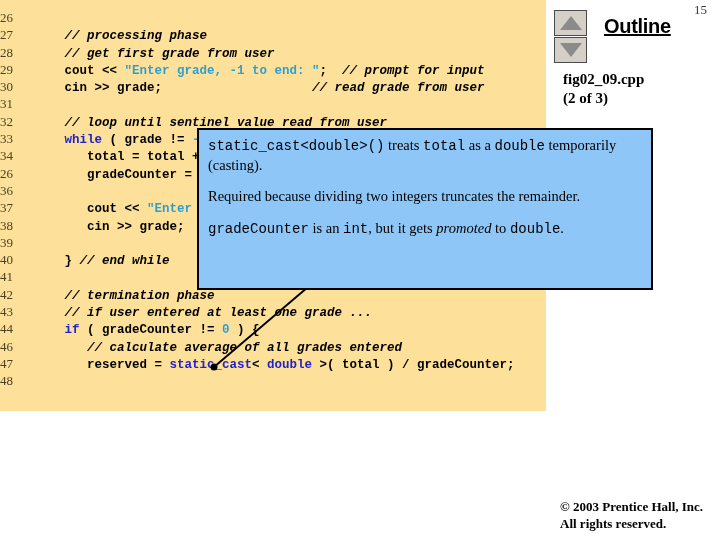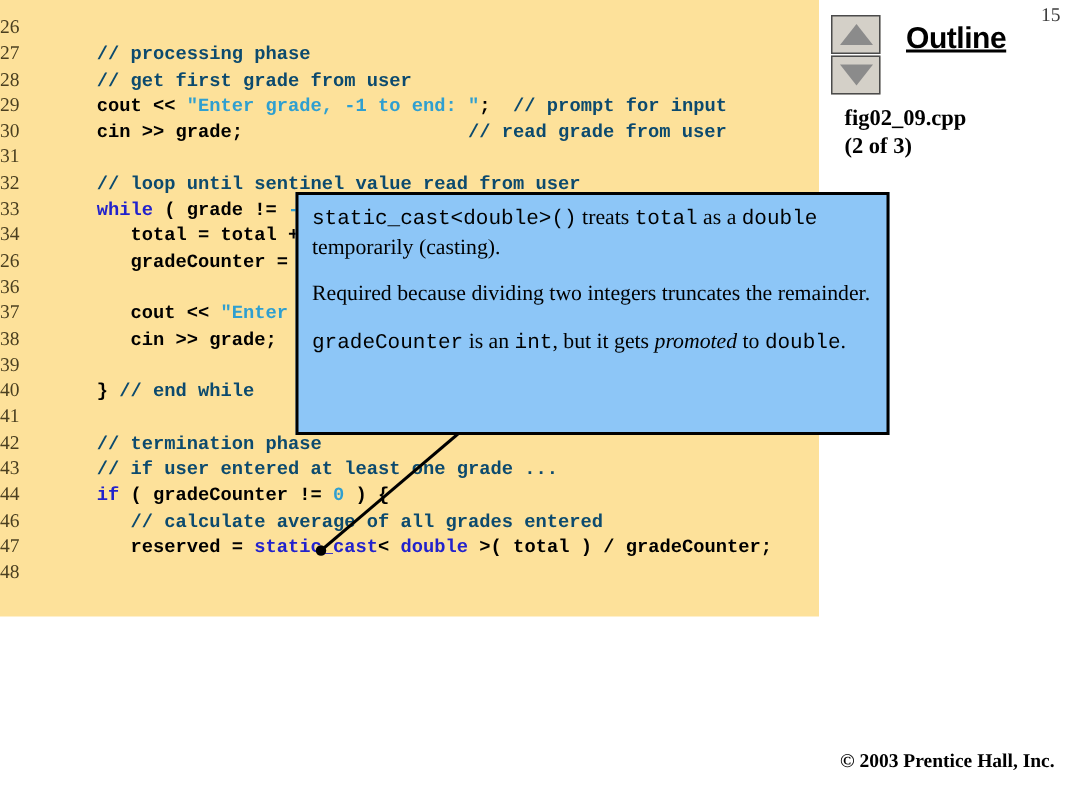--- a/index.html
+++ b/index.html
@@ -35,30 +35,30 @@
   .lnum{
     display:inline-block;
     width:38px;
     text-align:left;
     padding-right:4px;
     color:#4a3f20;
     font-family:"Liberation Serif",serif;
     font-size:13px;
     font-weight:normal;
   }
-  .cm{color:#0c4a6e;}      
+  .cm{color:#000000;font-style:italic;}      
   .str{color:#2f9fd0;}     
   .kw{color:#2222cc;}      
   .pl{color:#000000;}      
 
   
   #callout{
     position:absolute;
     left:197px;top:128px;
-    width:396px;height:162px;
+    width:456px;height:162px;
     background:#8dc6f7;
     border:2px solid #000000;
     box-sizing:border-box;
     padding:6px 9px 0 9px;
     font-family:"Liberation Serif",serif;
     font-size:14.5px;
     color:#000000;
     line-height:18.5px;
   }
   #callout p{margin:0 0 13px 0;}
@@ -193,13 +193,14 @@
 <div id="outline-head">Outline</div>
 <div id="page-number">15</div>
 
 <div id="fig-label">
   <div>fig02_09.cpp</div>
   <div>(2 of 3)</div>
 </div>
 
 <div id="footer">
   <div>© 2003 Prentice Hall, Inc.</div>
+  <div>All rights reserved.</div>
 </div>
 
 </body></html>

